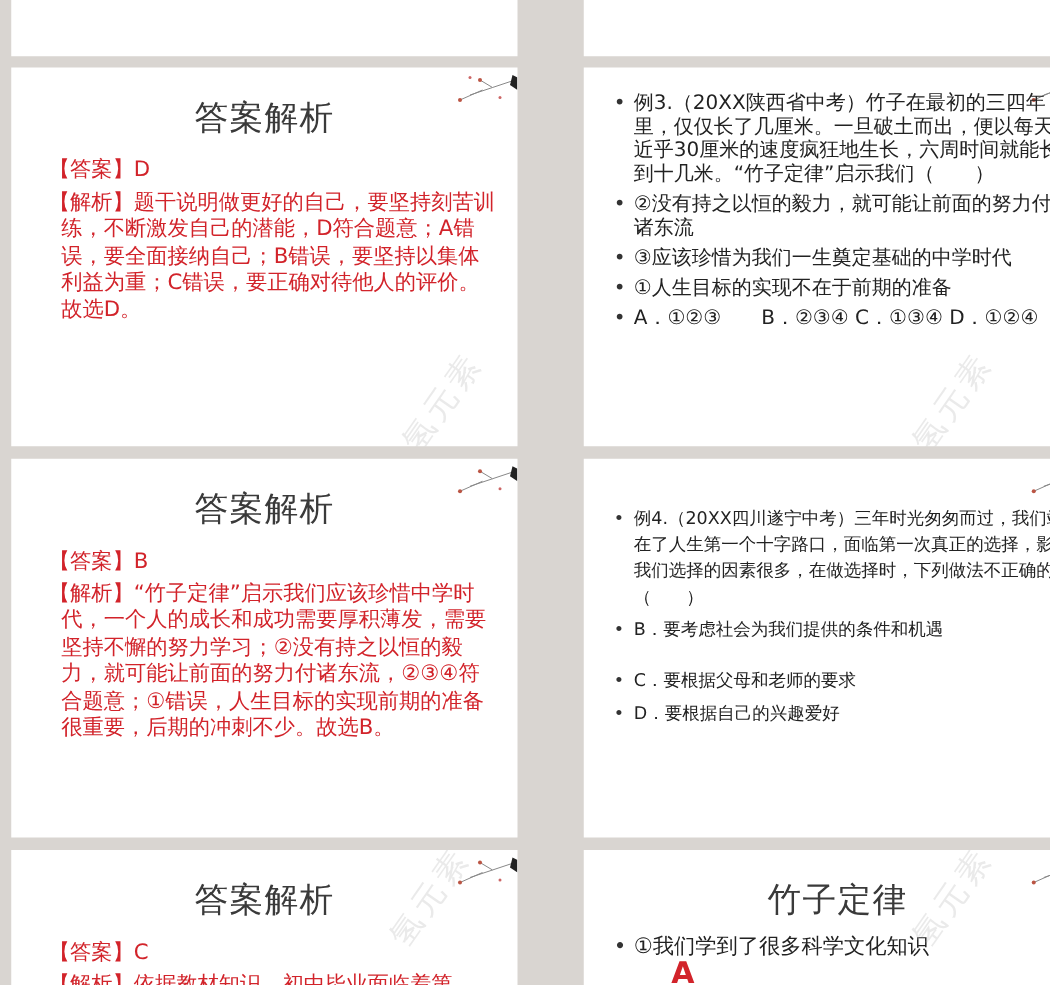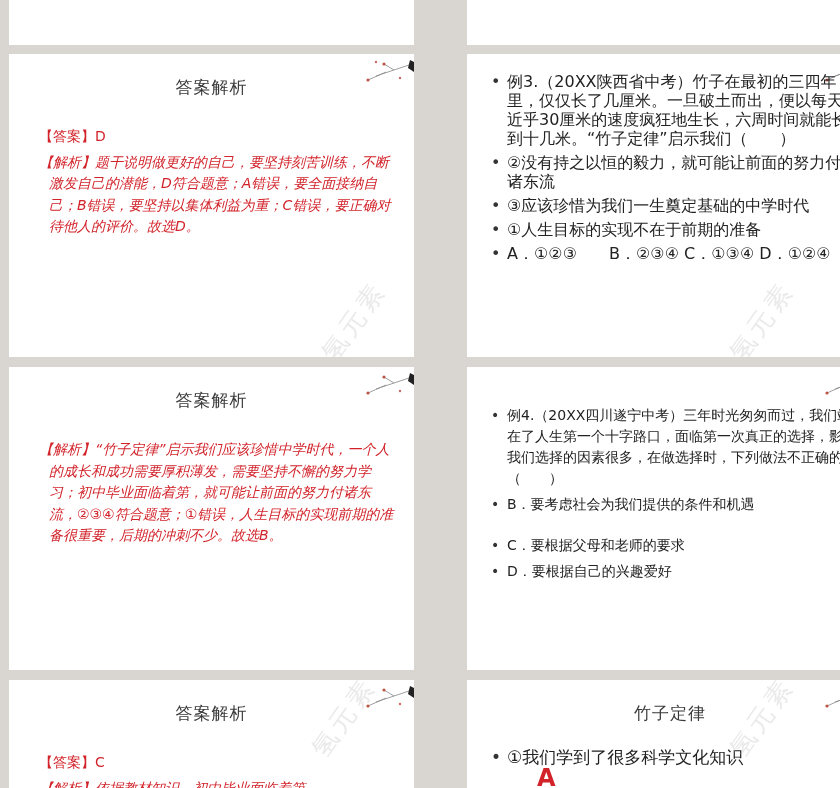--- a/index.html
+++ b/index.html
@@ -20,29 +20,29 @@
   .row1 { top: 54px; height: 303px; }
   .row2 { top: 367px; height: 303px; }
   .row3 { top: 680px; height: 120px; }
 
   .branch {
     position: absolute; right: 0; top: 4px;
     width: 60px; height: 30px;
   }
   .title {
     position: absolute; left: 0; right: 0; top: 22px;
-    text-align: center; font-size: 17px; color: #3a3a3a;
+    text-align: center; font-size: 27px; color: #3a3a3a;
     letter-spacing: 1px;
   }
   .answer-block {
     position: absolute; left: 30px; right: 18px; top: 72px;
-    color: #d2232a; font-size: 14px; line-height: 21.5px;
+    color: #d2232a; font-size: 17px; line-height: 21.5px;
   }
   .answer-line { margin-bottom: 4px; }
-  .analysis-wrap { padding-left: 10px; text-indent: -10px; font-style: italic; }
+  .analysis-wrap { padding-left: 10px; text-indent: -10px; }
 
   .bullets {
     position: absolute; left: 20px; right: 16px;
     color: #222; font-size: 16px; line-height: 19px;
     list-style: none; margin: 0; padding: 0;
   }
   .bullets li {
     position: relative; padding-left: 20px; margin-bottom: 5px;
   }
   .bullets li::before {
@@ -108,22 +108,23 @@
 <div class="slide col-l row2">
   <svg class="branch" viewBox="0 0 60 30">
     <path d="M58 6 L40 12 L22 18 M40 12 L30 6 M32 14 L14 22" stroke="#888" stroke-width="0.8" fill="none"></path>
     <path d="M56 2 L60 4 L60 14 L54 10 Z" fill="#222"></path>
     <circle cx="30" cy="6" r="1.6" fill="#b54"></circle>
       <circle cx="14" cy="22" r="1.6" fill="#b54"></circle>
       <circle cx="46" cy="20" r="1.2" fill="#c66"></circle>
   </svg>
   <div class="title">答案解析</div>
   <div class="answer-block">
+    <div class="answer-line">【答案】B</div>
     <div class="analysis-wrap">
-      <span>【解析】</span><span>“竹子定律”启示我们应该珍惜中学时代，一个人的成长和成功需要厚积薄发，需要坚持不懈的努力学习；初中毕业面临着第，就可能让前面的努力付诸东流，②③④符合题意；①错误，人生目标的实现前期的准备很重要，后期的冲刺不少。故选B。</span>
+      <span>【解析】</span><span>“竹子定律”启示我们应该珍惜中学时代，一个人的成长和成功需要厚积薄发，需要坚持不懈的努力学习；②没有持之以恒的毅力，就可能让前面的努力付诸东流，②③④符合题意；①错误，人生目标的实现前期的准备很重要，后期的冲刺不少。故选B。</span>
     </div>
   </div>
 </div>
 
 <div class="slide col-r row2">
   <svg class="branch" viewBox="0 0 60 30">
     <path d="M58 6 L40 12 L22 18 M40 12 L30 6 M32 14 L14 22" stroke="#888" stroke-width="0.8" fill="none"></path>
     <path d="M56 2 L60 4 L60 14 L54 10 Z" fill="#222"></path>
     <circle cx="30" cy="6" r="1.6" fill="#b54"></circle>
       <circle cx="14" cy="22" r="1.6" fill="#b54"></circle>

